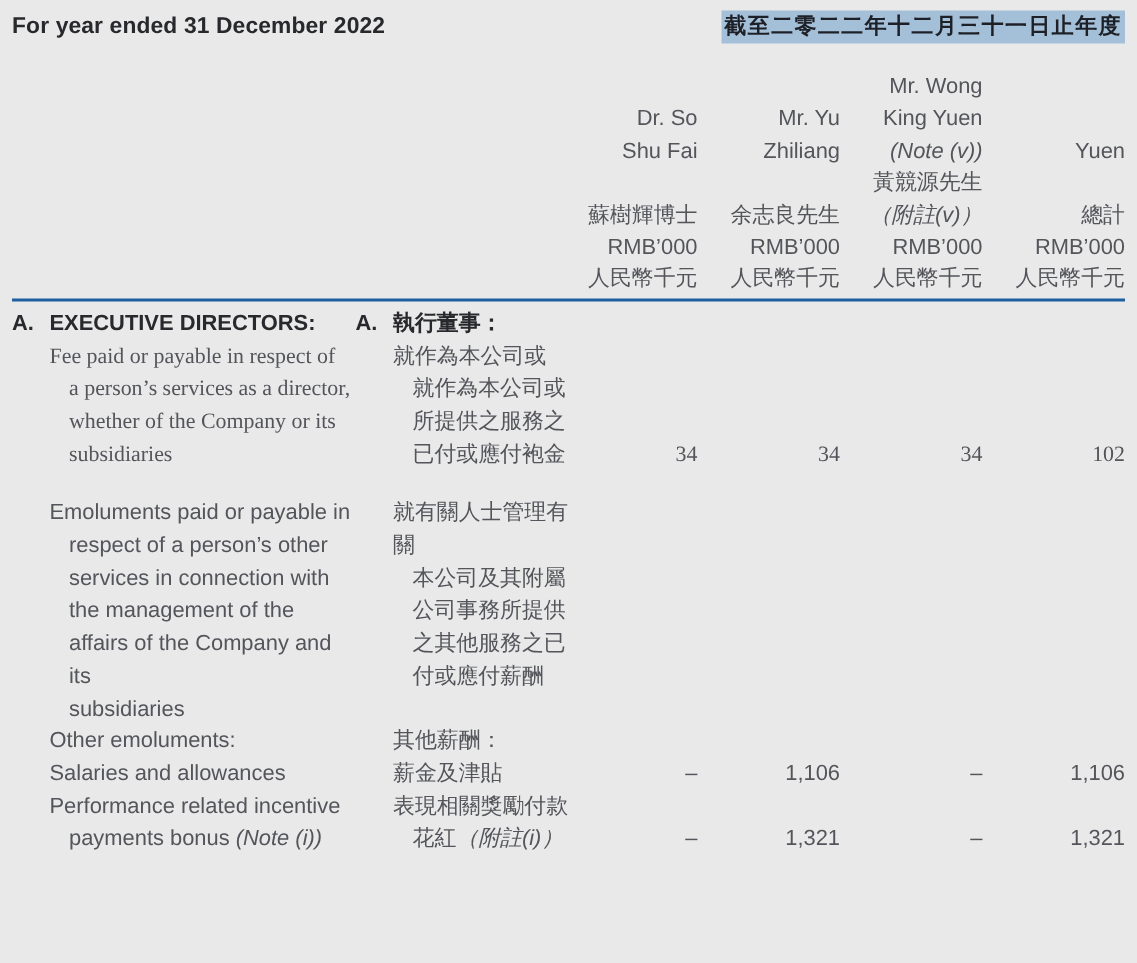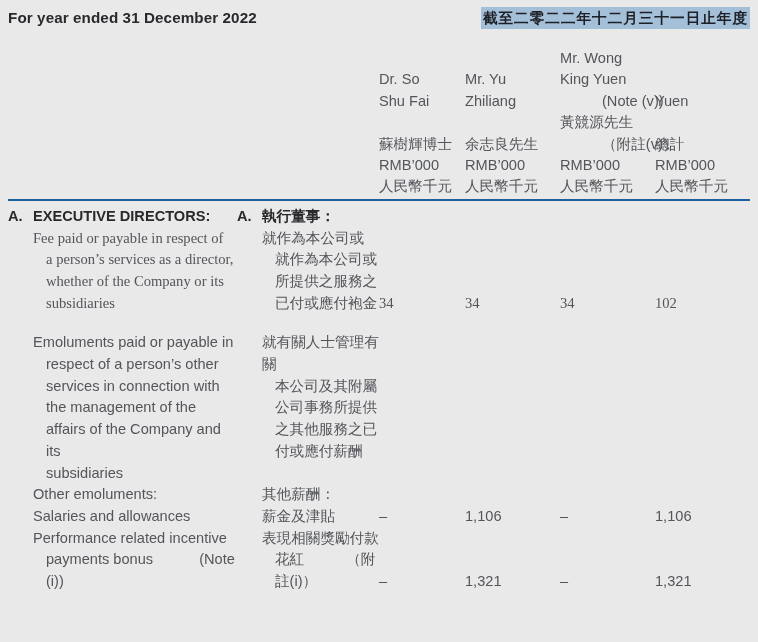--- a/index.html
+++ b/index.html
@@ -30,22 +30,22 @@
     font-size:14.6px;color:#1d2026;background:var(--hl);
     padding:0 2px;font-weight:bold;letter-spacing:1px;
   }
   .grid{
     display:grid;
     grid-template-columns:229px 142px 86px 95px 95px 95px;
   }
   .header{margin-top:19px;}
   .hrow{line-height:21.4px;}
   .cell{min-height:1px;}
-  .num{text-align:left;white-space:nowrap;}
-  .it{padding-left:42px;}
+  .num{text-align:right;white-space:nowrap;}
+  .it{font-style:italic;}
   .rule2{border-top:2px solid var(--rule);margin-top:1px;}
   .tbody{padding-top:5px;}
   .line{padding-left:25px;line-height:21.7px;}
   .line.ind{padding-left:38px;}
   .section .line{font-weight:bold;color:var(--dark);}
   .letter{
     position:absolute;left:0;top:0;font-weight:bold;color:var(--dark);
     line-height:21.7px;
   }
   .lab{position:relative;}

